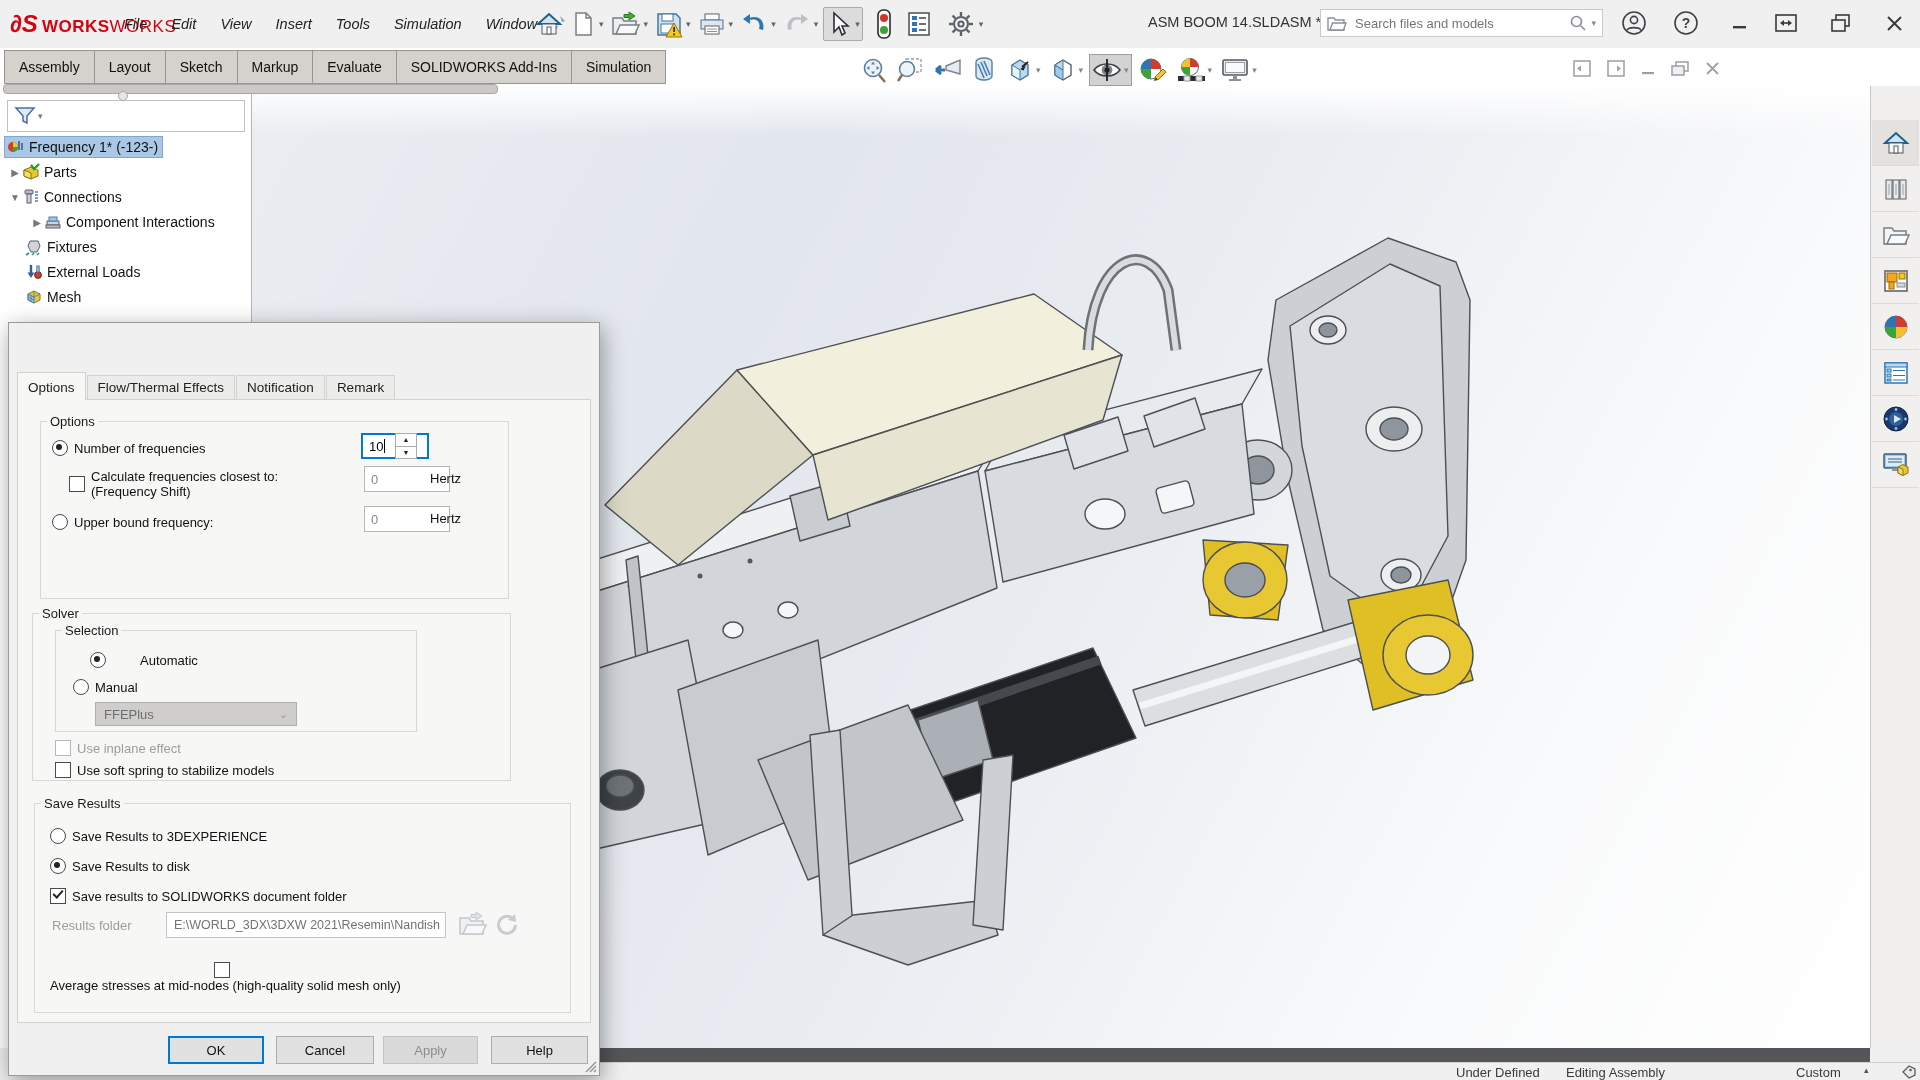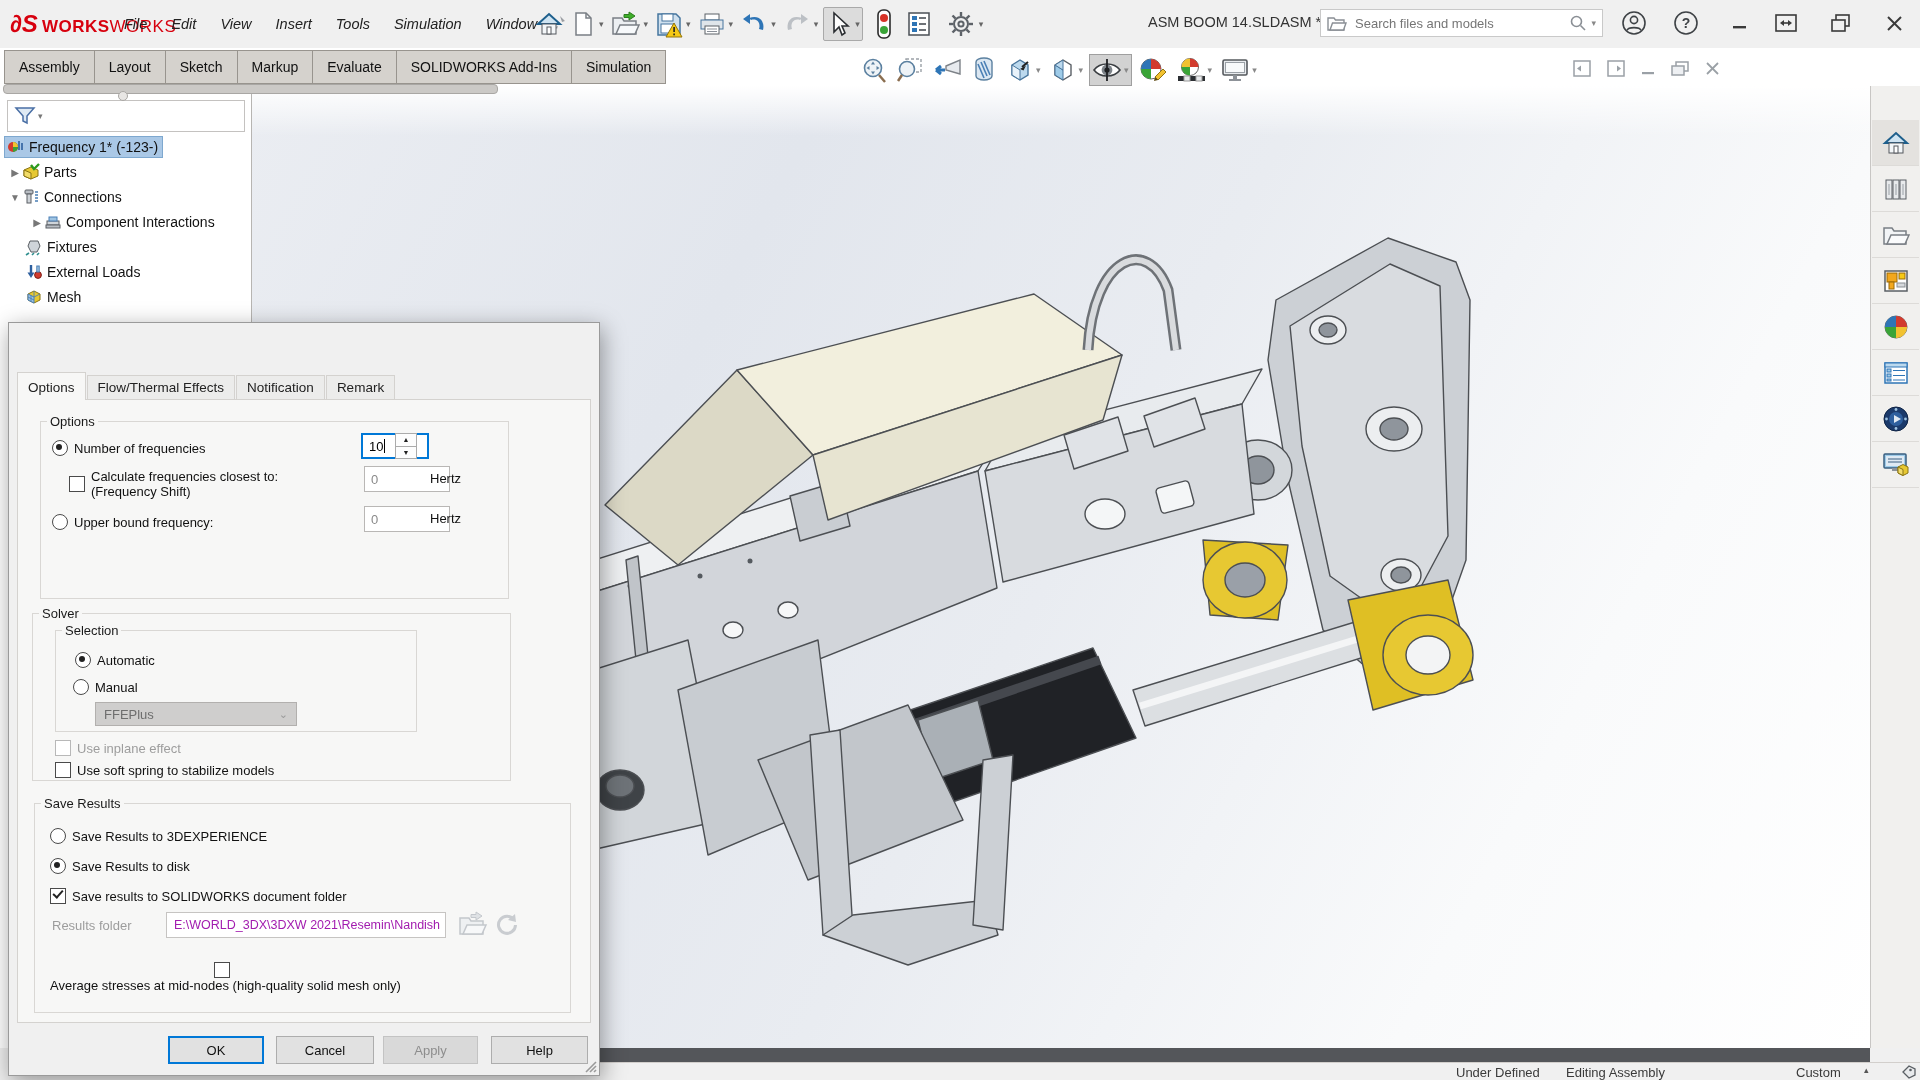--- a/index.html
+++ b/index.html
@@ -82,21 +82,21 @@
   .numin{position:absolute;box-sizing:border-box;background:#fff;font-size:13px;display:flex;align-items:center;padding-left:6px;margin-left:42px;}
   .numin.focus{border:2px solid #0078d7;color:#000;}
   .numin.gray{border:1px solid #b9b7b5;color:#8a8a8a;}
   .caret-i{display:inline-block;width:1px;height:14px;background:#000;margin-left:1px;}
   .spin{position:absolute;width:22px;height:26px;border:1px solid #ababab;box-sizing:border-box;background:#fdfdfd;display:flex;flex-direction:column;}
   .spin div{flex:1;display:flex;align-items:center;justify-content:center;font-size:7px;color:#222;border-bottom:1px solid #ababab;}
   .spin div:last-child{border-bottom:none;}
   .combo{position:absolute;height:24px;background:#cfcecd;border:1px solid #b2b0ae;box-sizing:border-box;display:flex;align-items:center;
          font-size:13px;color:#6e6e6e;padding-left:8px;}
   .combo .cdd{margin-left:auto;margin-right:8px;color:#9a9a9a;font-size:11px;}
-  .pathin{position:absolute;box-sizing:border-box;background:#fff;border:1px solid #c6c4c2;font-size:12.5px;color:#a21caf;
+  .pathin{position:absolute;box-sizing:border-box;background:#fff;border:1px solid #c6c4c2;font-size:12.5px;color:#737373;
           display:flex;align-items:center;padding-left:7px;white-space:nowrap;overflow:hidden;}
   .btnrow{position:absolute;left:0;top:700px;width:100%;height:52px;}
   .dbtn{position:absolute;top:13px;height:28px;background:#e1e1e1;border:1px solid #adadad;font-size:13px;color:#111;
         display:flex;align-items:center;justify-content:center;box-sizing:border-box;}
   .dbtn.def{border:2px solid #0078d7;}
   .dbtn.dis{background:#d9d9d9;border-color:#c3c3c3;color:#8d8d8d;}
   .grip{position:absolute;right:2px;bottom:2px;}
 </style>
 </head>
 <body>
@@ -749,21 +749,21 @@
         <span>0</span>
       </div>
       <span class="ctl-row" style="left:412px;top:111px;">Hertz</span>
 
       <fieldset style="left:14px;top:206px;width:477px;height:173px;">
         <legend>Solver</legend>
       </fieldset>
       <fieldset style="left:37px;top:223px;width:360px;height:107px;">
         <legend>Selection</legend>
       </fieldset>
-      <div class="ctl-row" style="left:57px;top:252px;">
+      <div class="ctl-row" style="left:72px;top:252px;gap:28px;">
         <span class="radio sel"></span>
         <span>Automatic</span>
       </div>
       <div class="ctl-row" style="left:55px;top:279px;">
         <span class="radio"></span>
         <span>Manual</span>
       </div>
       <div class="combo" style="left:77px;top:302px;width:202px;">
         <span>FFEPlus</span>
         <span class="cdd">⌄</span>

